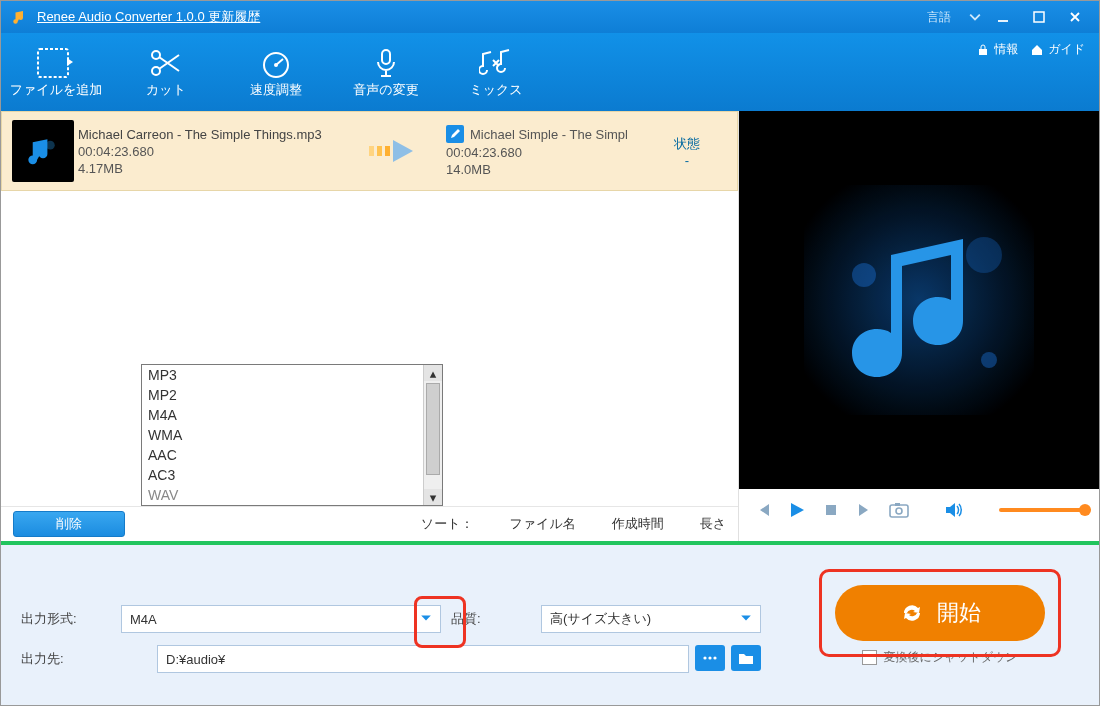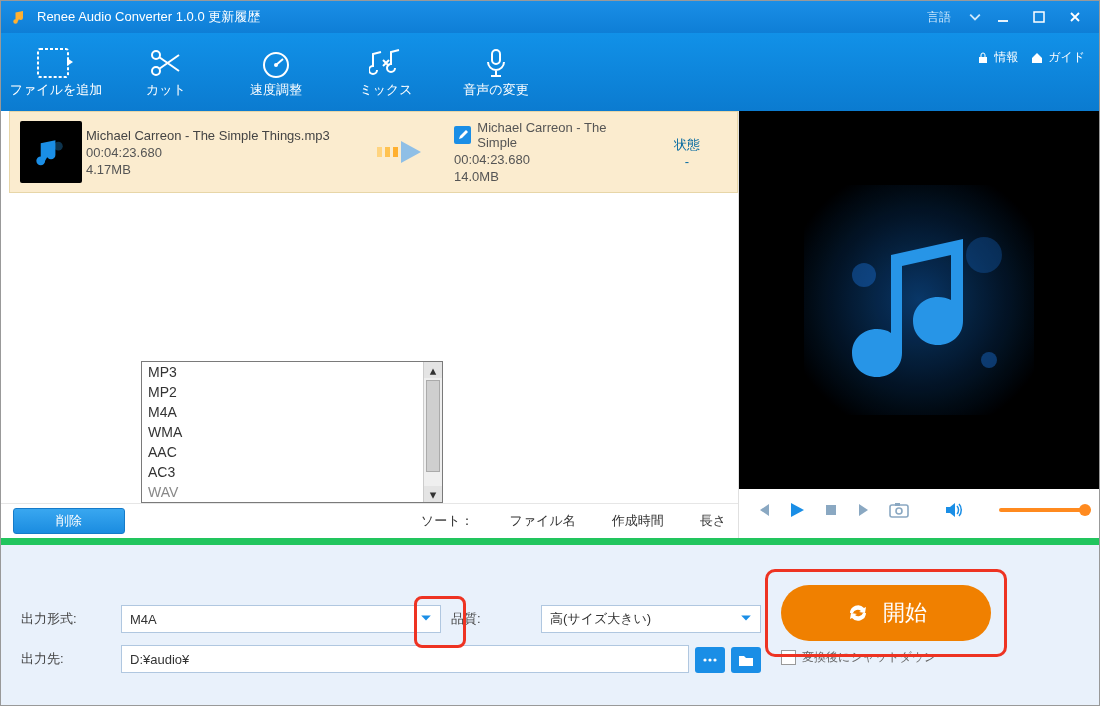--- a/index.html
+++ b/index.html
@@ -1,37 +1,37 @@
 <!DOCTYPE html>
 <html><head>
 <meta charset="utf-8">
 <style>
   html,body{margin:0;padding:0;font-family:"Segoe UI","Meiryo",Arial,sans-serif;font-size:13px;color:#333;background:#fff;}
   .window{width:1100px;height:706px;border:1px solid #999;box-sizing:border-box;display:flex;flex-direction:column;position:relative;background:#fff;}
   
   .titlebar{height:32px;background:linear-gradient(#1a8ee6,#0e7ed6);display:flex;align-items:center;color:#fff;padding:0 10px;gap:8px;}
   .logo-small{width:18px;height:18px;}
-  .title-text{flex:0 0 auto;font-size:13px;}
+  .title-text{flex:0 0 auto;font-size:13px;text-decoration:underline;}
   .titlebar-spacer{flex:1;}
   .tb-label{display:inline-flex;align-items:center;gap:18px;color:#cfe8fb;font-size:12px;cursor:pointer;}
   .tb-btn{width:28px;height:20px;display:flex;align-items:center;justify-content:center;cursor:pointer;}
   .tb-btn svg{stroke:#fff;}
   
   .toolbar{height:78px;background:linear-gradient(#1191e8,#0b7bd0);display:flex;align-items:stretch;color:#fff;}
   .tool{width:110px;display:flex;flex-direction:column;align-items:center;justify-content:center;cursor:pointer;}
   .tool.disabled{opacity:.55;}
   .tool .ticon{height:36px;display:flex;align-items:center;justify-content:center;}
   .tool .tlabel{font-size:13px;}
   .toolbar-spacer{flex:1;}
-  .top-right{display:flex;align-items:flex-start;gap:12px;padding:16px 14px;}
+  .top-right{display:flex;align-items:flex-start;gap:12px;padding:8px 14px;}
   .tr-link{display:flex;align-items:center;gap:4px;color:#fff;font-size:12px;cursor:pointer;}
   
   .content{flex:1;display:flex;min-height:0;}
   .leftpane{flex:1;display:flex;flex-direction:column;min-width:0;}
-  .filelist{flex:1;position:relative;overflow:hidden;padding-left:8px;}
+  .filelist{flex:1;position:relative;overflow:hidden;}
   .filerow{display:flex;align-items:center;background:#fbeccf;border:1px solid #e7d6a8;margin:0;padding:8px 10px;gap:4px;}
   .thumb{width:62px;height:62px;background:#000;border-radius:2px;display:flex;align-items:center;justify-content:center;}
   .thumb svg{width:44px;height:44px;}
   .fileinfo{display:flex;flex-direction:column;gap:2px;font-size:13px;color:#555;}
   .fileinfo .fname{color:#444;}
   .arrow-col{flex:0 0 90px;display:flex;align-items:center;justify-content:center;}
   .outinfo{flex:1;display:flex;flex-direction:column;gap:2px;font-size:13px;color:#555;}
   .outinfo .row1{display:flex;align-items:center;gap:6px;}
   .editicon{width:18px;height:18px;background:#1a8ee6;border-radius:2px;display:flex;align-items:center;justify-content:center;}
   .state-col{width:80px;text-align:center;font-size:13px;color:#0369a1;}
@@ -51,30 +51,30 @@
   .sortlink{cursor:pointer;}
   
   .rightpane{width:360px;display:flex;flex-direction:column;background:#fff;border-left:1px solid #e0e0e0;}
   .preview{height:378px;background:#000;margin:0;display:flex;align-items:center;justify-content:center;}
   .preview svg{opacity:.95;}
   .player{height:42px;display:flex;align-items:center;gap:14px;padding:0 14px;}
   .pbtn{cursor:pointer;width:20px;height:20px;display:flex;align-items:center;justify-content:center;}
   .vol-slider{flex:0 0 86px;height:4px;background:#ff8a1f;position:relative;border-radius:2px;margin-left:auto;}
   .vol-slider::after{content:"";position:absolute;right:-6px;top:-4px;width:12px;height:12px;background:#ff8a1f;border-radius:50%;}
   
-  .settings{height:160px;background:#e9f1fb;border-top:7px solid #22c55e;display:flex;position:relative;}
+  .settings{height:160px;background:#e9f1fb;border-top:4px solid #22c55e;display:flex;position:relative;}
   .settings-left{flex:1;padding:14px 20px;display:grid;grid-template-columns:90px 320px 80px 220px;grid-auto-rows:40px;align-items:center;gap:0 10px;position:relative;}
   .lbl{color:#444;}
   .combo{height:26px;background:#fff;border:1px solid #b0c7e0;display:flex;align-items:center;padding:0 8px;position:relative;cursor:pointer;}
   .combo .caret{margin-left:auto;}
   .highlight-caret{position:absolute;right:-26px;top:-10px;width:46px;height:46px;border:3px solid #ee3322;border-radius:8px;pointer-events:none;}
-  .pathbox{display:flex;align-items:flex-end;gap:6px;}
+  .pathbox{display:flex;align-items:flex-start;gap:6px;margin-left:36px;}
   .pathinput{flex:1;height:26px;background:#fff;border:1px solid #b0c7e0;display:flex;align-items:center;padding:0 8px;}
   .icon-btn{width:30px;height:26px;background:#1a8ee6;border-radius:3px;display:flex;align-items:center;justify-content:center;cursor:pointer;}
-  .settings-right{width:360px;display:flex;flex-direction:column;align-items:flex-start;justify-content:center;gap:8px;position:relative;}
+  .settings-right{width:360px;display:flex;flex-direction:column;align-items:center;justify-content:center;gap:8px;position:relative;}
   .start-wrap{position:relative;}
   .start-btn{width:210px;height:56px;background:#f08000;border-radius:30px;color:#fff;font-size:22px;display:flex;align-items:center;justify-content:center;gap:12px;cursor:pointer;}
   .start-highlight{position:absolute;left:-16px;top:-16px;right:-16px;bottom:-16px;border:3px solid #ee3322;border-radius:10px;pointer-events:none;}
   .chk-row{display:flex;align-items:center;gap:6px;color:#666;font-size:12px;}
   .chk{width:13px;height:13px;border:1px solid #999;background:#fff;}
   
   .caret-svg{width:12px;height:12px;}
 </style>
 </head>
 <body>
@@ -135,35 +135,35 @@
         <svg width="34" height="30" viewBox="0 0 34 30">
             <circle cx="17" cy="17" r="12" fill="none" stroke="#fff" stroke-width="2"></circle>
             <path d="M17 17l7-6" stroke="#fff" stroke-width="2"></path>
             <circle cx="17" cy="17" r="2" fill="#fff"></circle>
           </svg>
       </span>
       <span class="tlabel">速度調整</span>
     </div>
     <div class="tool">
       <span class="ticon">
+        <svg width="34" height="34" viewBox="0 0 34 34">
+            <rect x="13" y="4" width="8" height="14" rx="4" fill="none" stroke="#fff" stroke-width="2"></rect>
+            <path d="M9 16a8 8 0 0 0 16 0M17 24v6M12 30h10" stroke="#fff" stroke-width="2" fill="none"></path>
+          </svg>
+      </span>
+      <span class="tlabel">音声の変更</span>
+    </div>
+    <div class="tool">
+      <span class="ticon">
         <svg width="34" height="30" viewBox="0 0 34 30">
             <path d="M8 22a4 4 0 1 1-4-4V6l8-2M26 20a4 4 0 1 1-4-4V4l8-2" fill="none" stroke="#fff" stroke-width="2"></path>
             <path d="M14 12l6 6M20 12l-6 6" stroke="#fff" stroke-width="2"></path>
           </svg>
       </span>
       <span class="tlabel">ミックス</span>
-    </div>
-    <div class="tool">
-      <span class="ticon">
-        <svg width="34" height="34" viewBox="0 0 34 34">
-            <rect x="13" y="4" width="8" height="14" rx="4" fill="none" stroke="#fff" stroke-width="2"></rect>
-            <path d="M9 16a8 8 0 0 0 16 0M17 24v6M12 30h10" stroke="#fff" stroke-width="2" fill="none"></path>
-          </svg>
-      </span>
-      <span class="tlabel">音声の変更</span>
     </div>
     <div class="toolbar-spacer"></div>
     <div class="top-right">
       <span class="tr-link">
         <svg width="14" height="14" viewBox="0 0 14 14">
             <rect x="3" y="6" width="8" height="6" fill="#fff"></rect>
             <path d="M5 6V4a2 2 0 0 1 4 0v2" stroke="#fff" fill="none"></path>
           </svg>
         <span>情報</span>
       </span>
@@ -200,21 +200,21 @@
               <path d="M26 4v22l20-11z" fill="#8fbfe6"></path>
             </svg>
           </div>
           <div class="outinfo">
             <div class="row1">
               <span class="editicon">
                 <svg width="12" height="12" viewBox="0 0 12 12">
                     <path d="M2 10l1-3 6-6 2 2-6 6z" fill="#fff"></path>
                   </svg>
               </span>
-              <span>Michael Carreon - The Simple</span>
+              <span>Michael Simple - The Simpl</span>
             </div>
             <span>00:04:23.680</span>
             <span>14.0MB</span>
           </div>
           <div class="state-col">
             <div>状態</div>
             <div>-</div>
           </div>
         </div>
 

